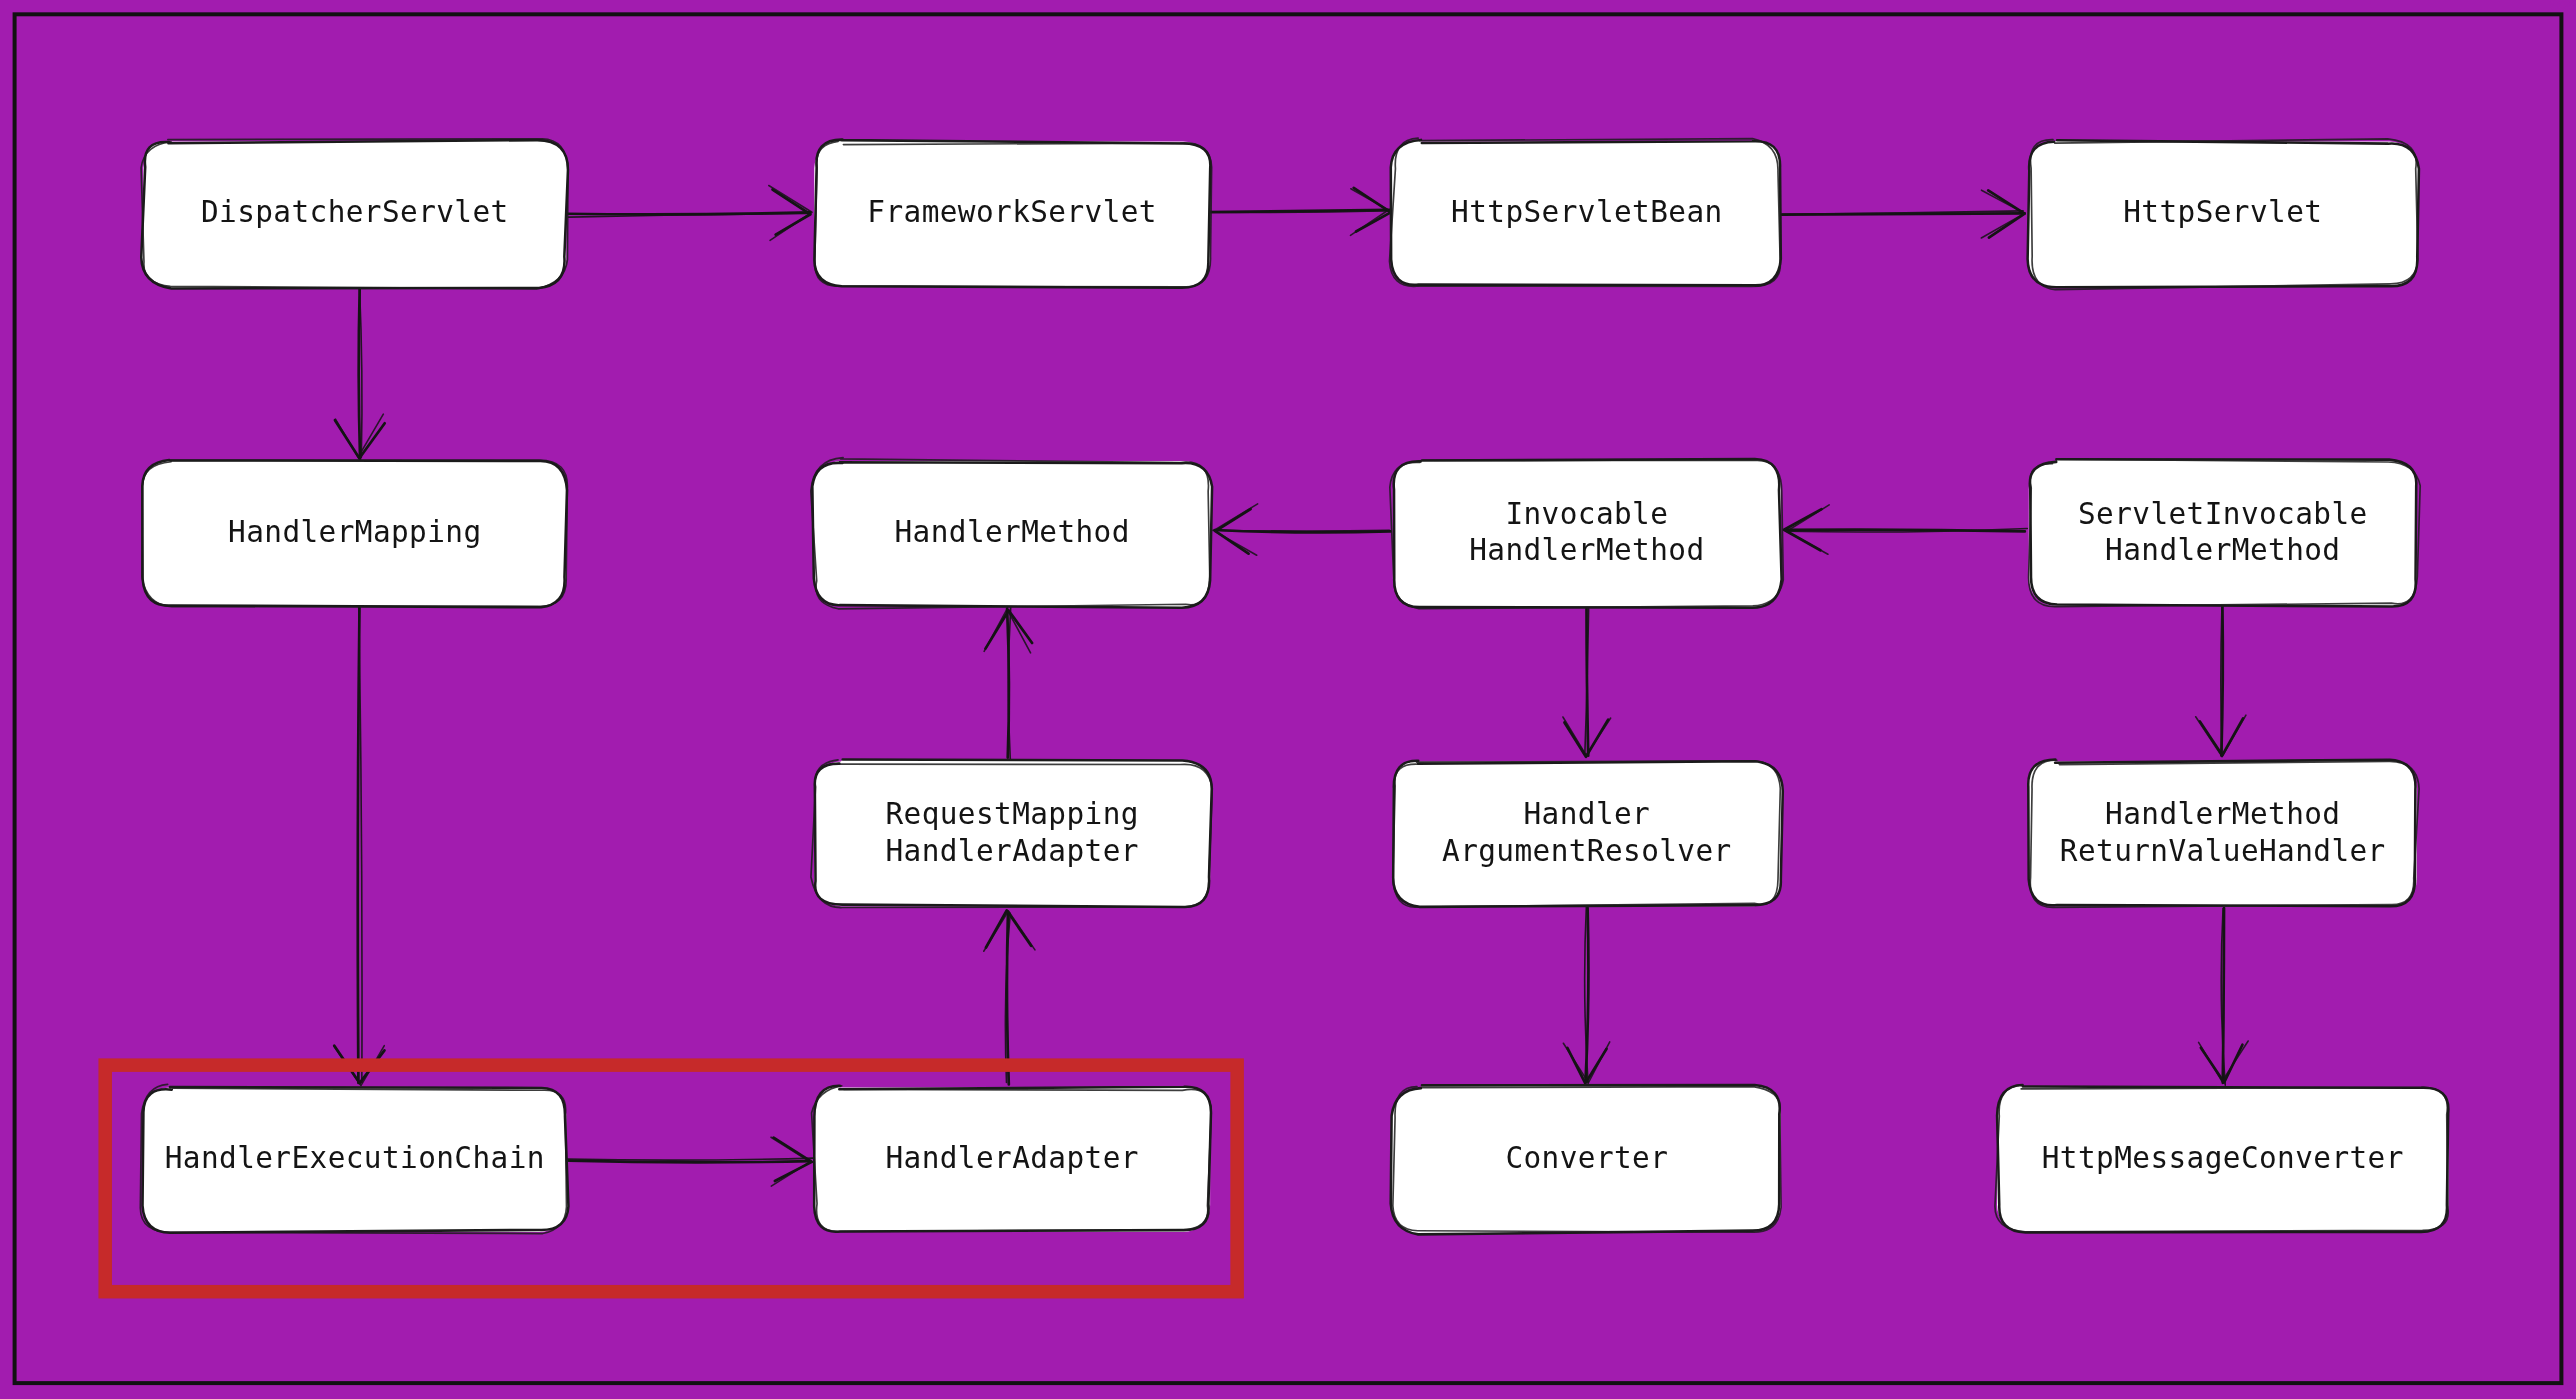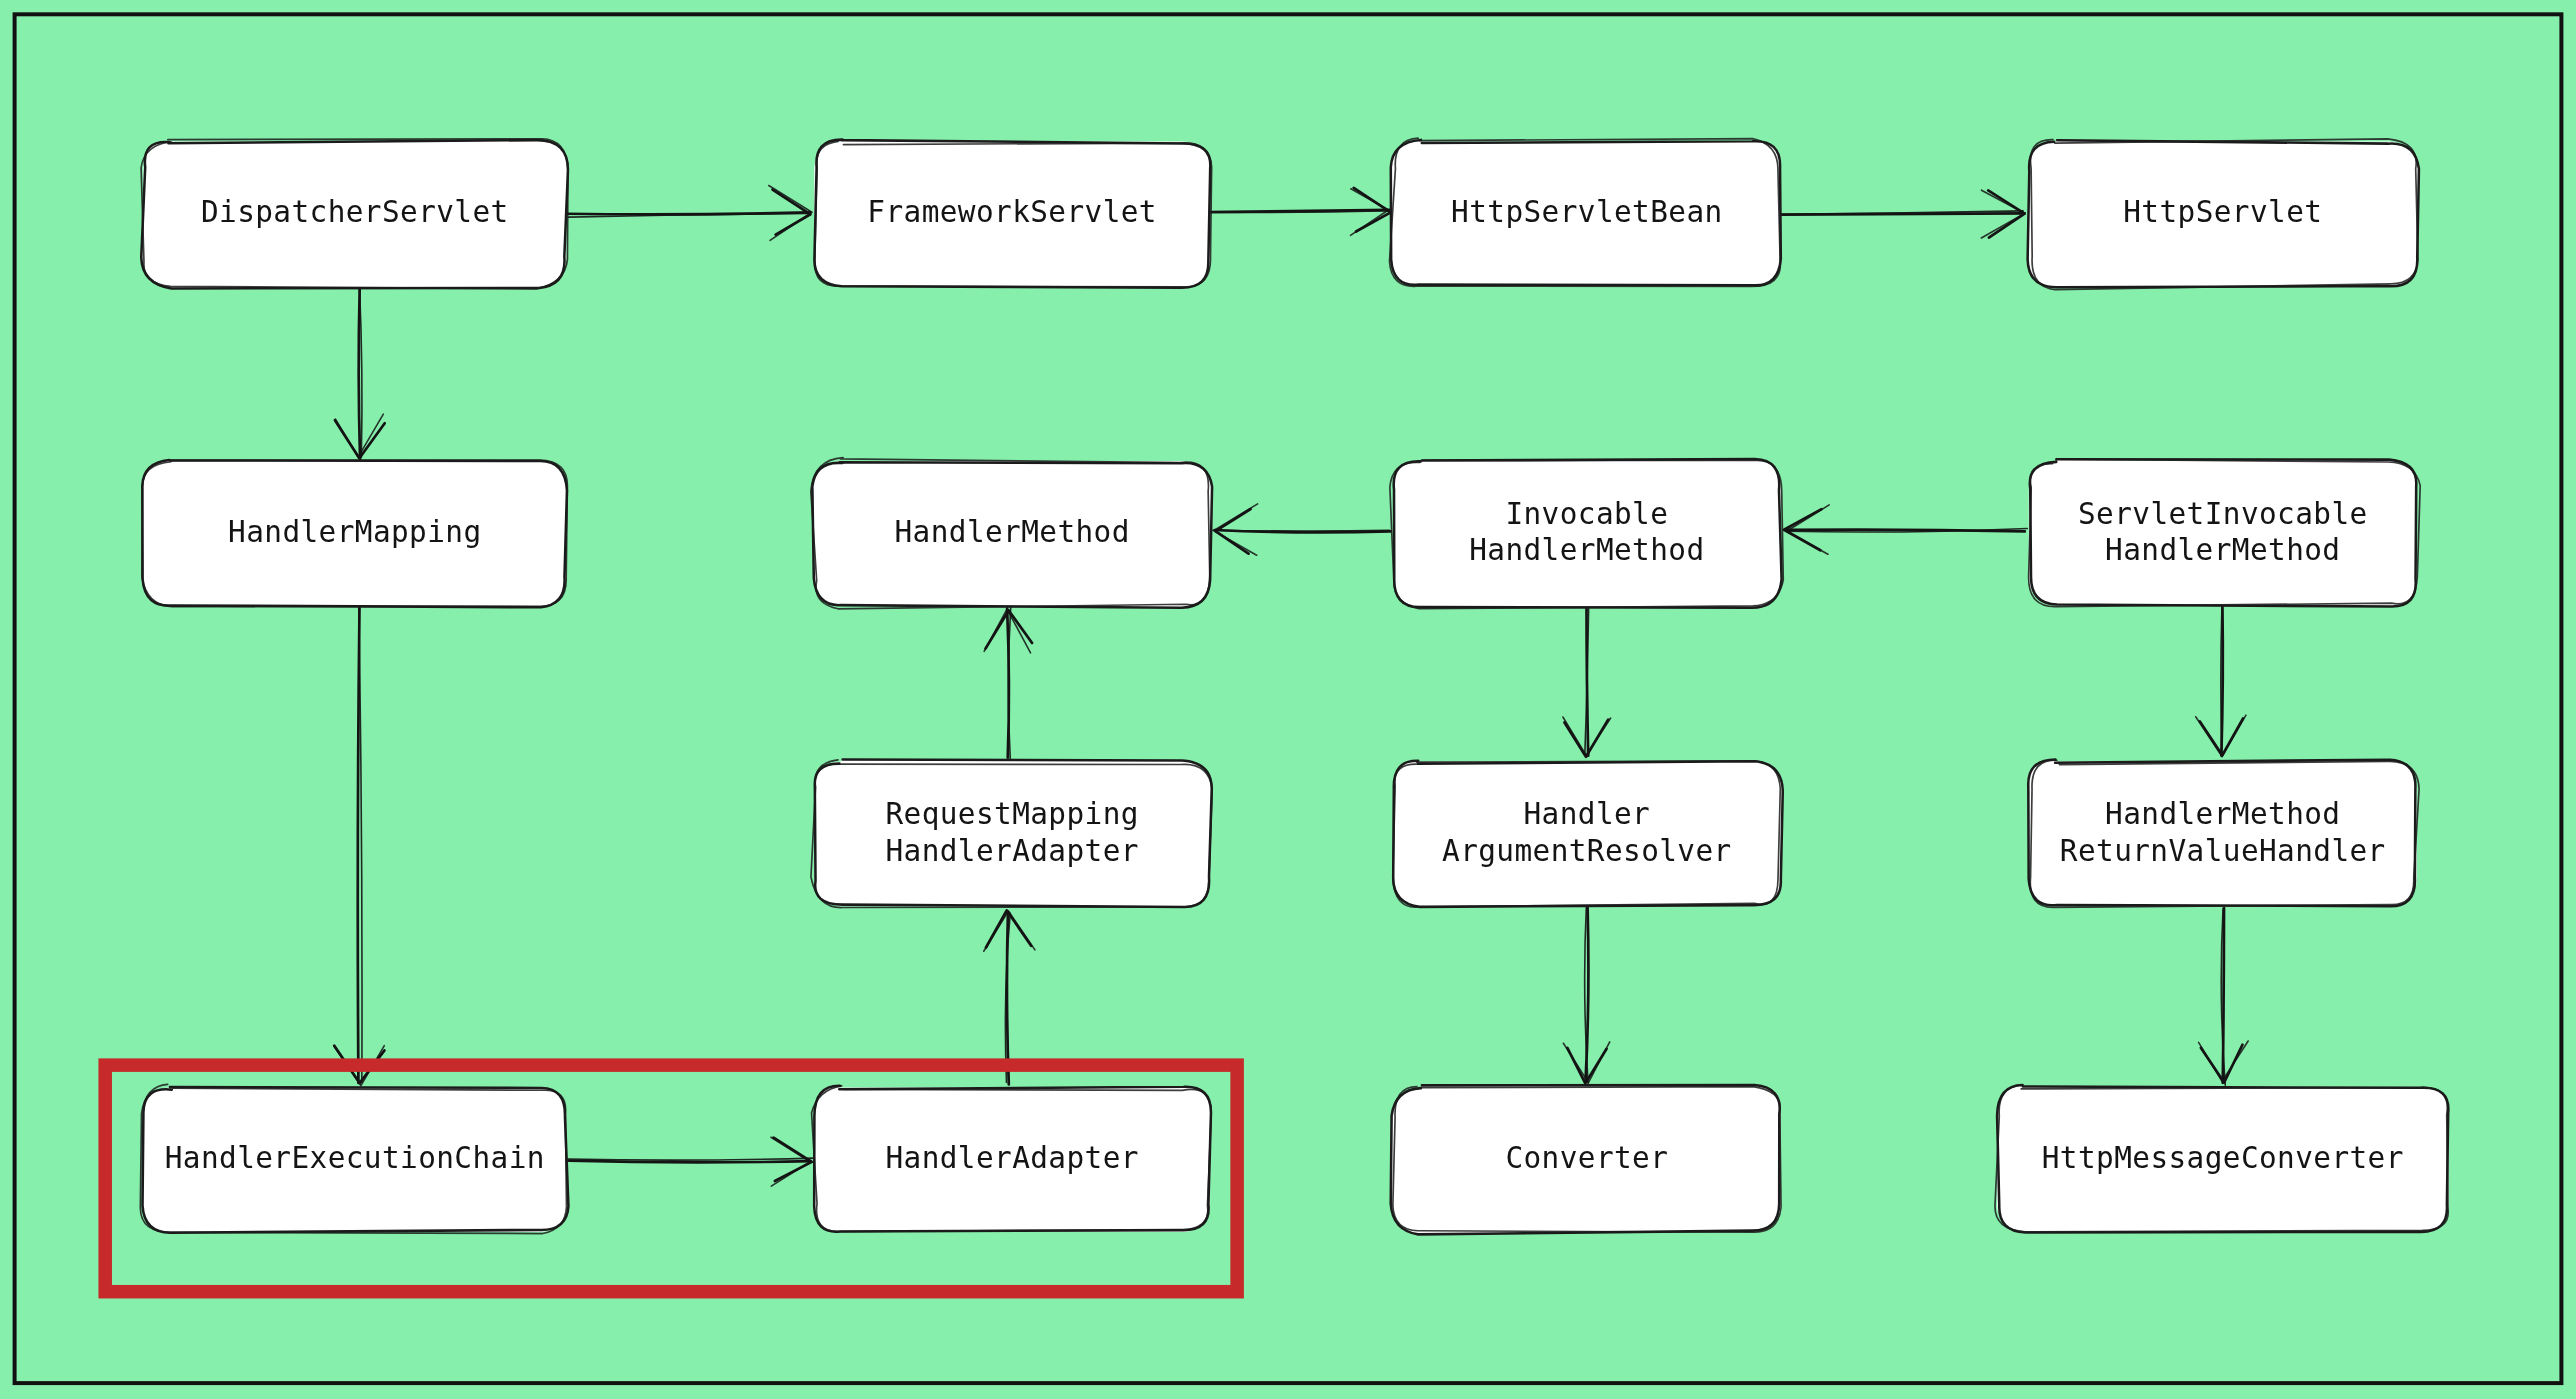--- a/index.html
+++ b/index.html
@@ -4,21 +4,21 @@
 <style>
   html, body {
     margin: 0;
     padding: 0;
     background: #ffffff;
   }
   #stage {
     position: relative;
     width: 2576px;
     height: 1399px;
-    background: #86efac;
+    background: #a21caf;
     overflow: hidden;
     font-family: "DejaVu Sans Mono", "Liberation Mono", monospace;
   }
   #diagram-svg {
     position: absolute;
     left: 0;
     top: 0;
     width: 2576px;
     height: 1399px;
   }

